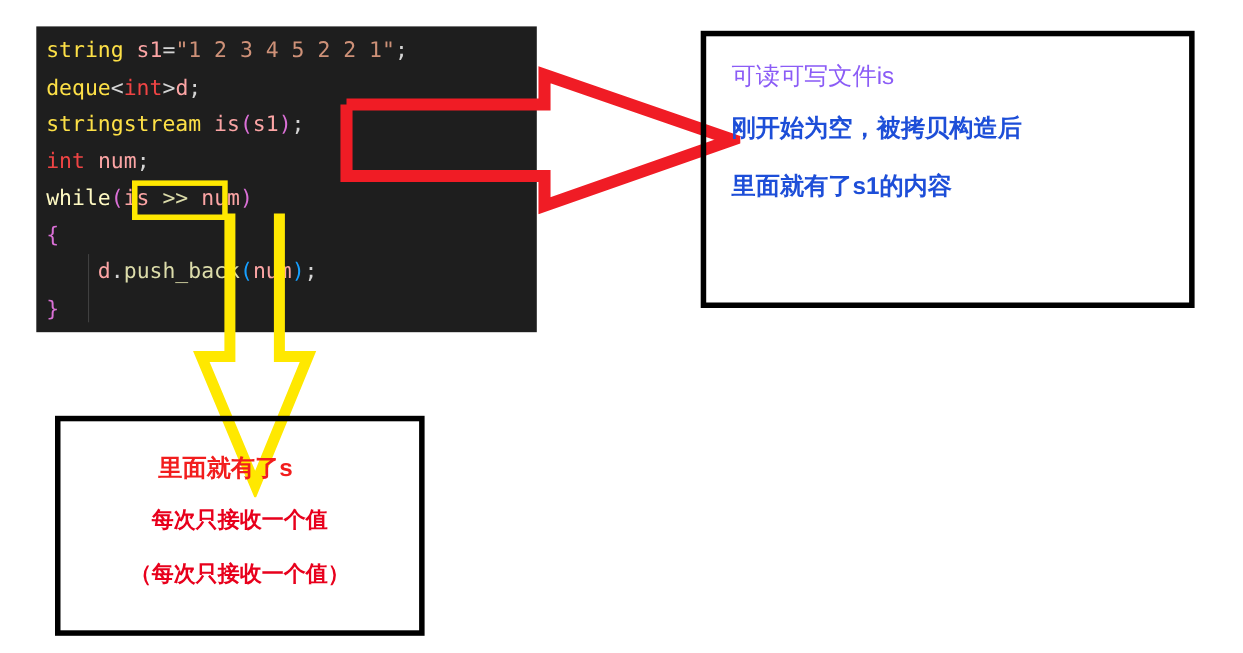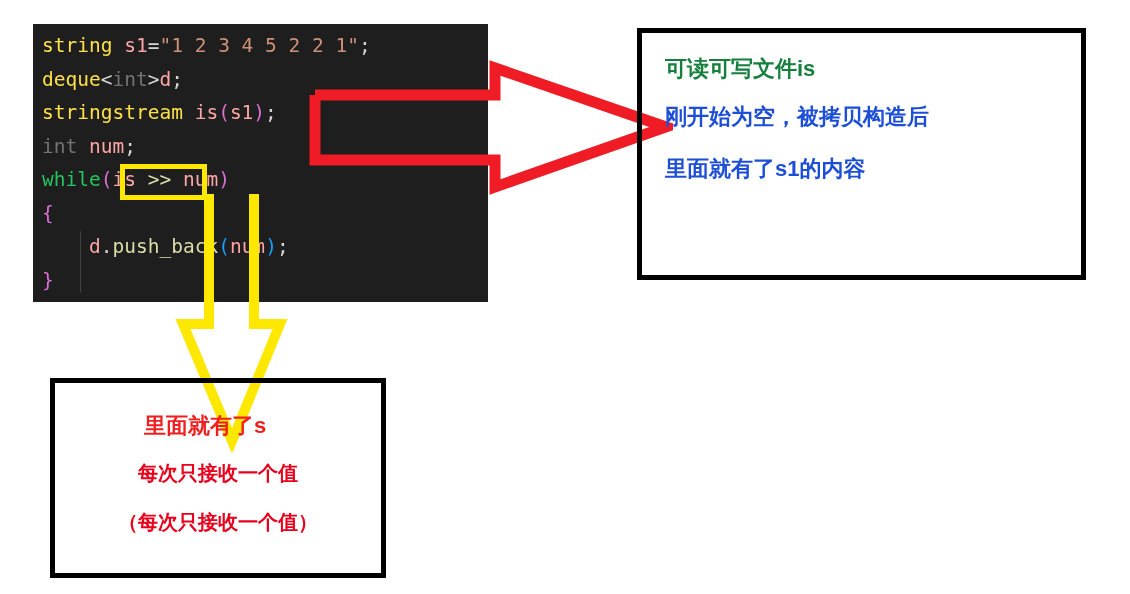--- a/index.html
+++ b/index.html
@@ -34,22 +34,22 @@
     font-size: 19.5px;
     line-height: 33.5px;
     white-space: pre;
     letter-spacing: 0px;
   }
   .ln { height: 33.5px; }
   .t-type   { color: #fde047; }
   .t-var    { color: #fca5a5; }
   .t-op     { color: #d4d4d4; }
   .t-str    { color: #ce9178; }
-  .t-kw     { color: #22c55e; text-align: center; }
-  .t-kw2    { color: #737373; }
+  .t-kw     { color: #fef9c3; text-align: center; }
+  .t-kw2    { color: #ef4444; }
   .t-fn     { color: #dcdcaa; }
   .t-paren1 { color: #da70d6; }
   .t-paren2 { color: #179fff; }
   .t-punc   { color: #d4d4d4; }
   .t-brace  { color: #da70d6; }
 
   
   #indent-guide {
     position: absolute;
     left: 47px;
@@ -101,22 +101,22 @@
     box-sizing: border-box;
     background: transparent;
   }
   #right-box .box-inner {
     position: absolute;
     left: 23px;
     top: 14px;
     right: 6px;
   }
   .anno-title {
-    color: #15803d;
-    font-weight: bold;
+    color: #8b5cf6;
+    font-weight: normal;
     font-size: 22px;
     line-height: 44px;
     white-space: nowrap;
   }
   .anno-line {
     color: #1d4ed8;
     font-weight: bold;
     font-size: 22px;
     line-height: 52px;
     white-space: nowrap;

